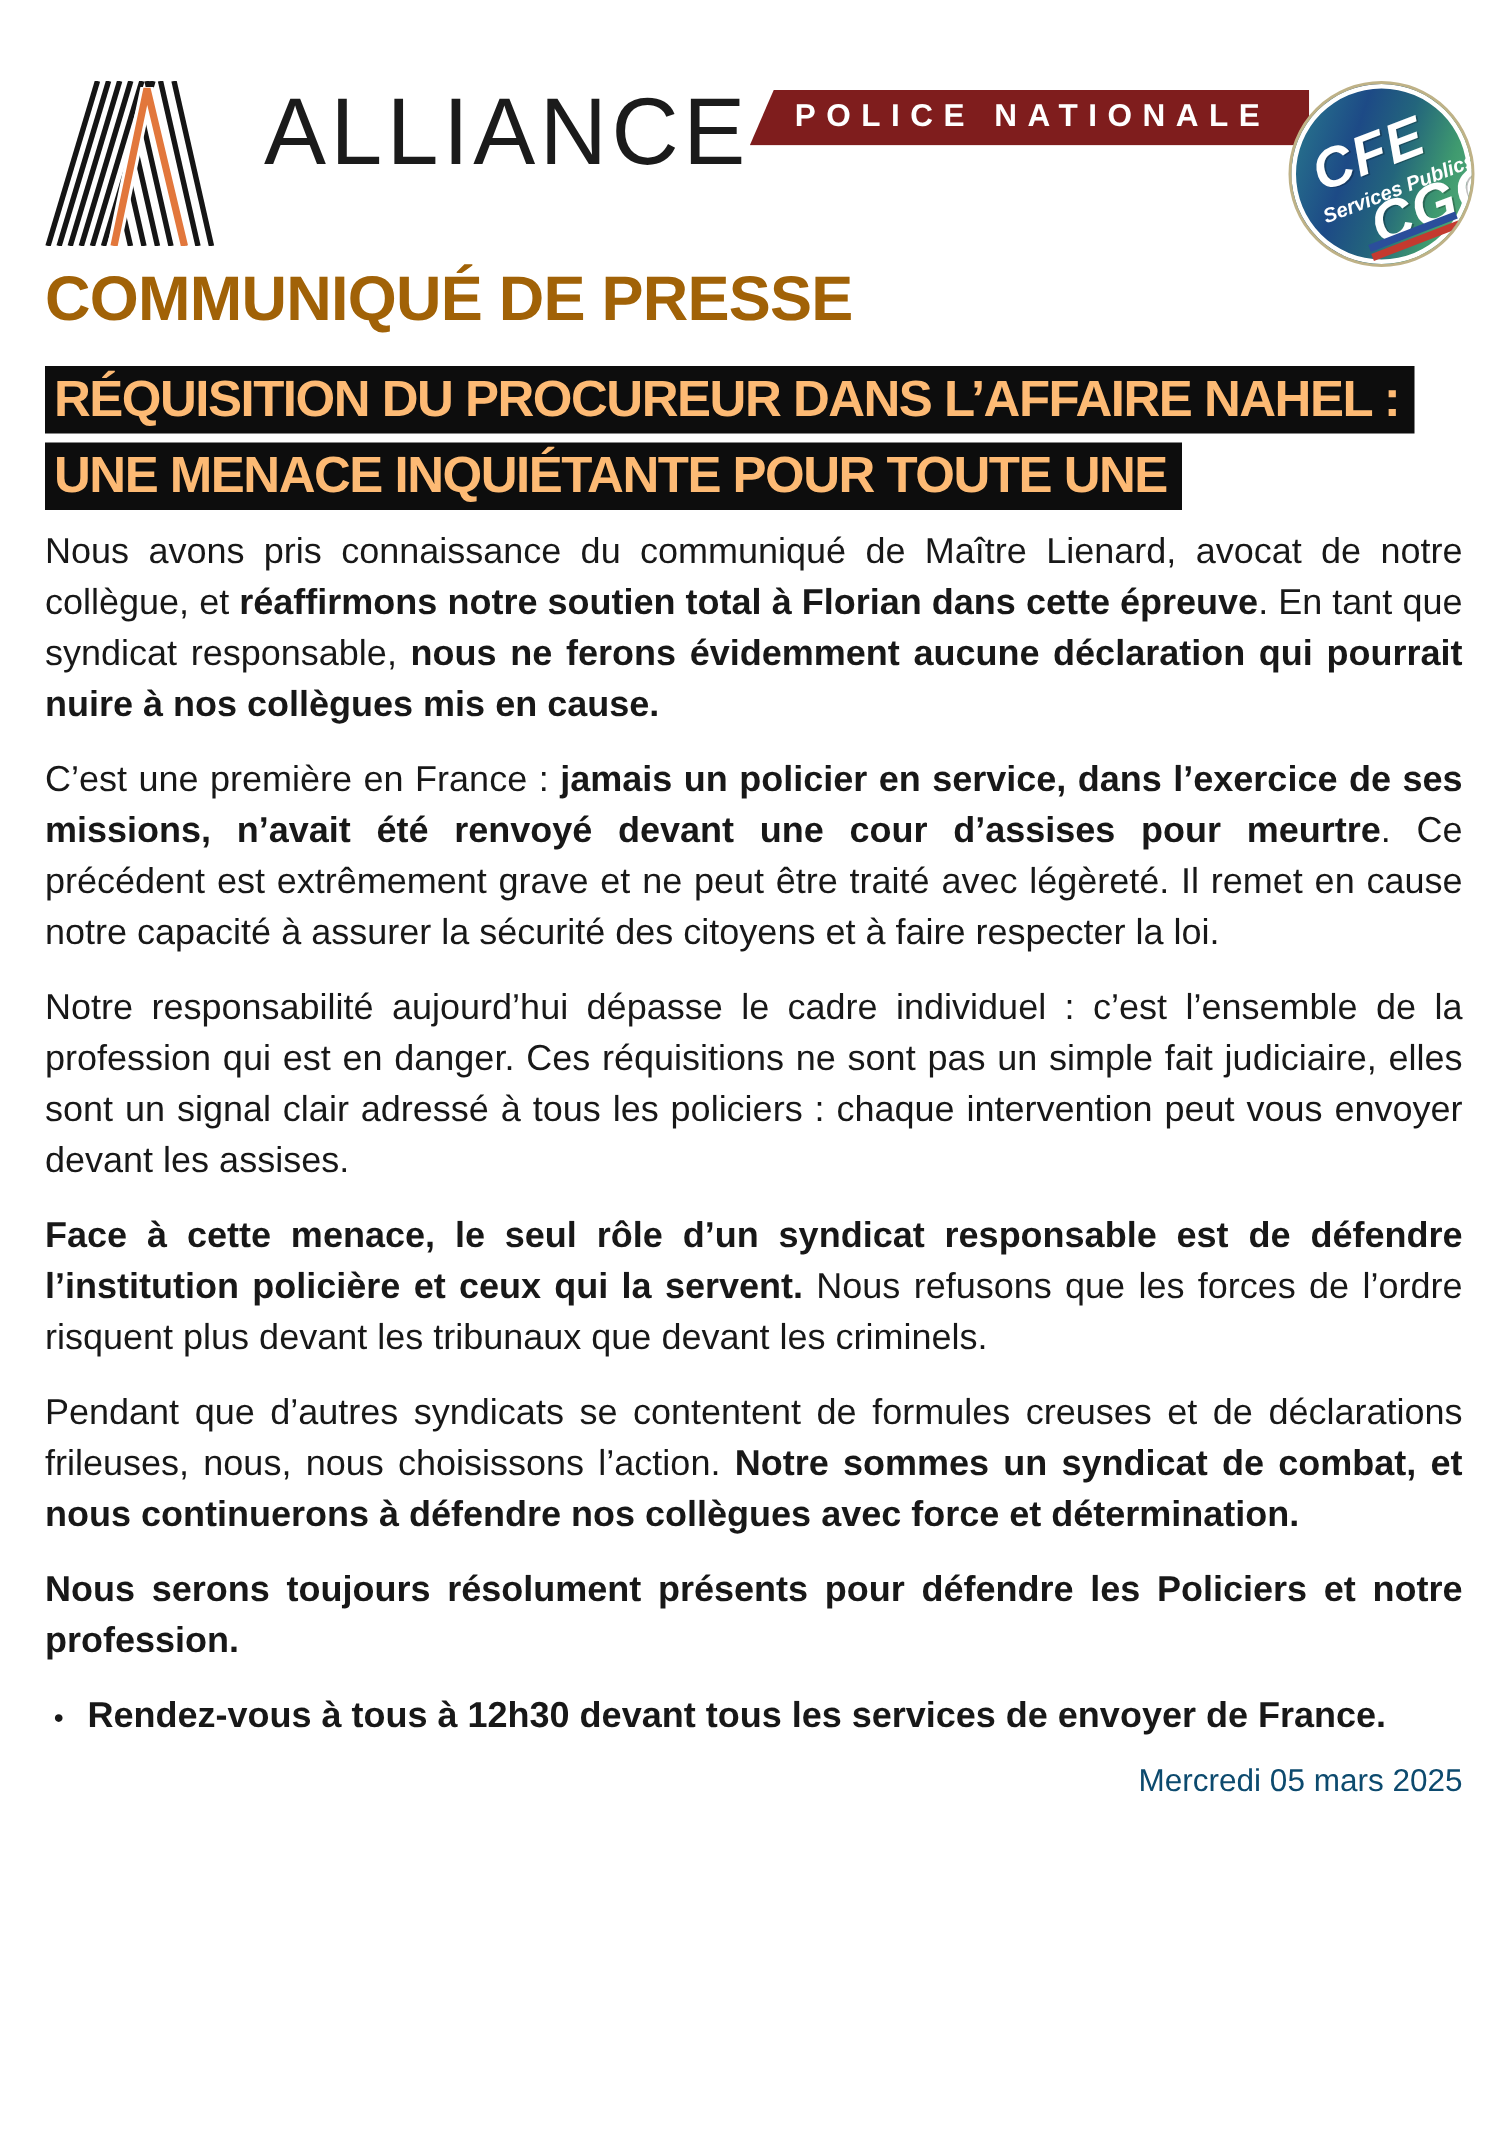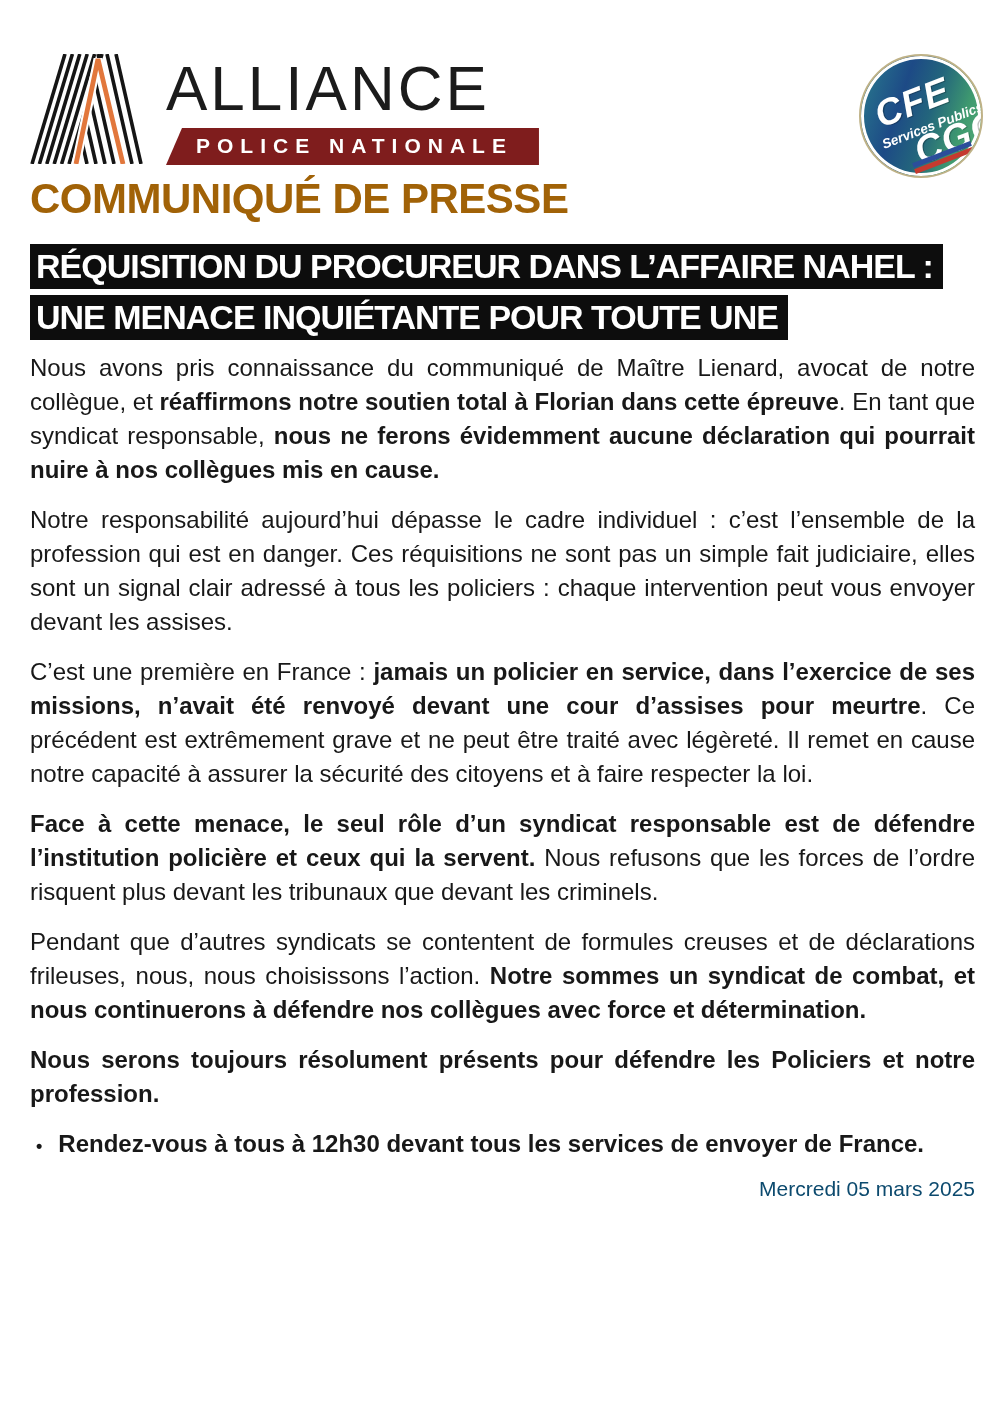--- a/index.html
+++ b/index.html
@@ -10,21 +10,21 @@
     font-family: "Liberation Sans", sans-serif;
     color: #1b1b1b;
     overflow: hidden;
   }
   .page { position: relative; width: 1005px; height: 1422px; padding: 52px 30px 0 30px; }
 
   
   .header { position: relative; height: 116px; }
   .brand-row { display: flex; align-items: flex-start; }
   .logo-mark { flex: 0 0 auto; margin-top: 2px; }
-  .brand-text { margin-left: 14px; display: flex; flex-direction: column; }
+  .brand-text { margin-left: 24px; display: flex; }
   .brand-name {
     font-size: 62px; line-height: 62px; font-weight: 400;
     letter-spacing: 3px; color: #1b1b1b; margin-top: 6px;
     transform: scaleY(1.02);
   }
   .brand-band {
     margin-top: 8px; align-self: flex-start;
     background: #7f1d1d; color: #ffffff;
     font-weight: bold; font-size: 21px; letter-spacing: 7px;
     padding: 6px 26px 7px 30px;
@@ -66,21 +66,21 @@
 
   
   .doc-type {
     margin: 8px 0 0 0;
     font-size: 42px; line-height: 46px; font-weight: bold;
     letter-spacing: -0.5px; color: #a16207;
   }
   .title-block { margin-top: 22px; }
   .title-line {
     display: table;
-    background: #0d0d0d; color: #ffffff;
+    background: #0d0d0d; color: #fdba74;
     font-weight: bold; font-size: 34px; line-height: 40px;
     letter-spacing: -1px;
     padding: 2px 10px 3px 6px;
     margin-bottom: 6px;
     white-space: nowrap;
   }
 
   
   .body-text { margin-top: 11px; }
   .body-text p {
@@ -153,22 +153,22 @@
 
   <h1 class="doc-type">COMMUNIQUÉ DE PRESSE</h1>
 
   <div class="title-block">
     <div class="title-line">RÉQUISITION DU PROCUREUR DANS L’AFFAIRE NAHEL :</div>
     <div class="title-line">UNE MENACE INQUIÉTANTE POUR TOUTE UNE</div>
   </div>
 
   <div class="body-text" id="body-text">
       <p><span>Nous avons pris connaissance du communiqué de Maître Lienard, avocat de notre collègue, et </span><b>réaffirmons notre soutien total à Florian dans cette épreuve</b><span>. En tant que syndicat responsable, </span><b>nous ne ferons évidemment aucune déclaration qui pourrait nuire à nos collègues mis en cause.</b></p>
+      <p><span>C’est une première en France : </span><b>jamais un policier en service, dans l’exercice de ses missions, n’avait été renvoyé devant une cour d’assises pour meurtre</b><span>. Ce précédent est extrêmement grave et ne peut être traité avec légèreté. Il remet en cause notre capacité à assurer la sécurité des citoyens et à faire respecter la loi.</span></p>
       <p><span>Notre responsabilité aujourd’hui dépasse le cadre individuel : c’est l’ensemble de la profession qui est en danger. Ces réquisitions ne sont pas un simple fait judiciaire, elles sont un signal clair adressé à tous les policiers : chaque intervention peut vous envoyer devant les assises.</span></p>
-      <p><span>C’est une première en France : </span><b>jamais un policier en service, dans l’exercice de ses missions, n’avait été renvoyé devant une cour d’assises pour meurtre</b><span>. Ce précédent est extrêmement grave et ne peut être traité avec légèreté. Il remet en cause notre capacité à assurer la sécurité des citoyens et à faire respecter la loi.</span></p>
       <p><b>Face à cette menace, le seul rôle d’un syndicat responsable est de défendre l’institution policière et ceux qui la servent.</b><span> Nous refusons que les forces de l’ordre risquent plus devant les tribunaux que devant les criminels.</span></p>
       <p><span>Pendant que d’autres syndicats se contentent de formules creuses et de déclarations frileuses, nous, nous choisissons l’action. </span><b>Notre sommes un syndicat de combat, et nous continuerons à défendre nos collègues avec force et détermination.</b></p>
       <p><b>Nous serons toujours résolument présents pour défendre les Policiers et notre profession.</b></p>
     </div>
 
   <div class="bullet-row">
     <span class="bullet-marker">•</span>
     <span class="bullet-text">Rendez-vous à tous à 12h30 devant tous les services de envoyer de France.</span>
   </div>
 

